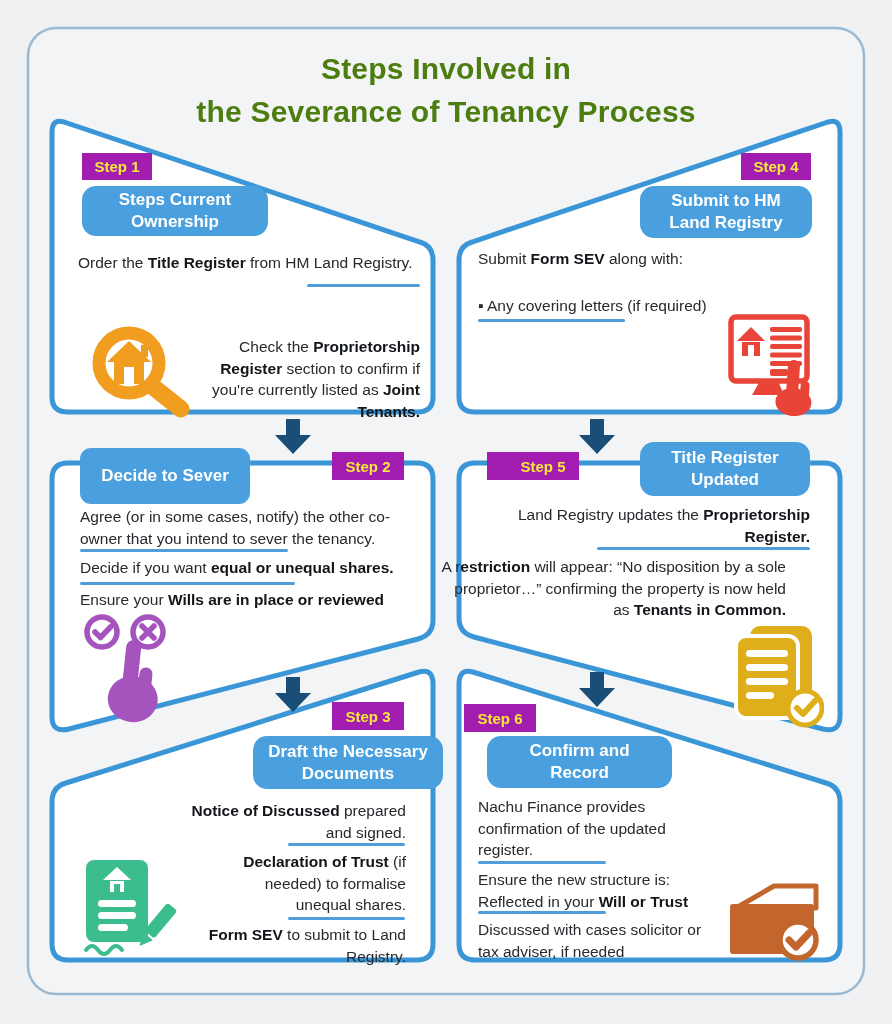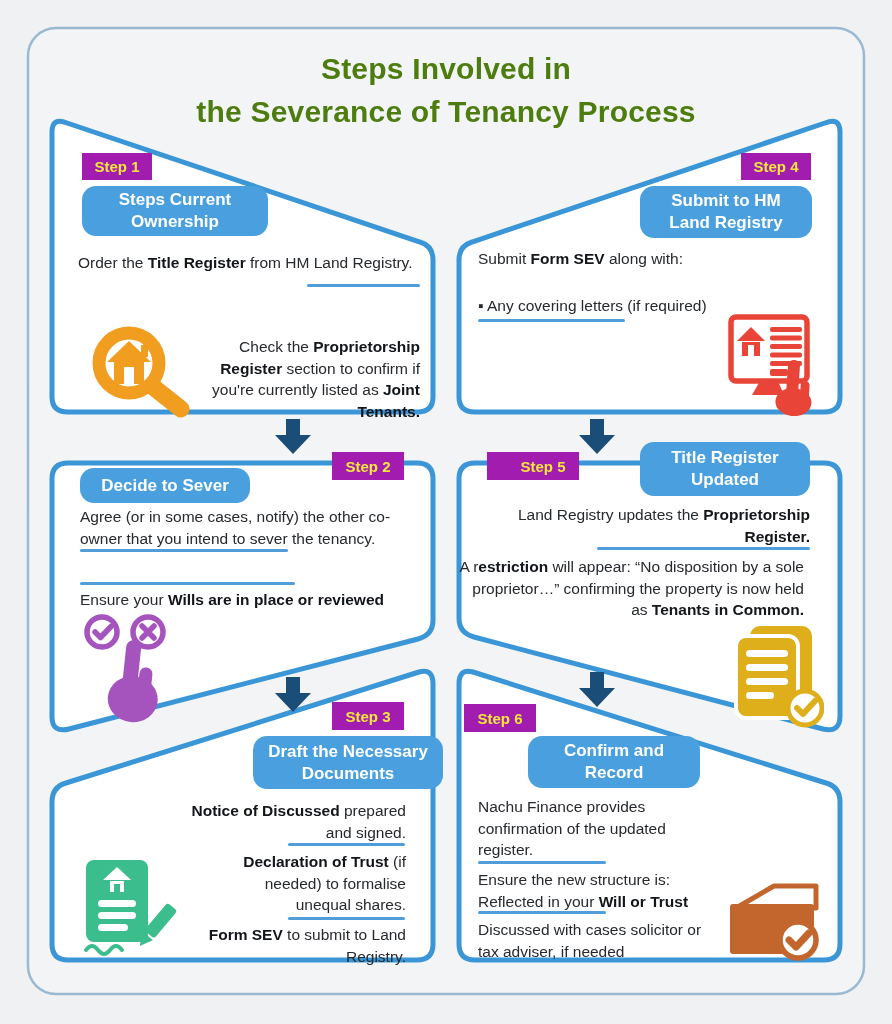--- a/index.html
+++ b/index.html
@@ -88,43 +88,44 @@
     <rect x="42" y="55" width="18" height="7" rx="2" fill="#e94438"></rect>
     <polygon points="32,67 50,67 56,81 24,81" fill="#e94438"></polygon>
     <g transform="rotate(4 64 80)">
       <rect x="58" y="46" width="12" height="38" rx="6" fill="#e94438"></rect>
       <ellipse cx="66" cy="88" rx="18" ry="14" fill="#e94438"></ellipse>
       <rect x="72" y="66" width="9" height="18" rx="4.5" fill="#e94438"></rect>
     </g>
   </svg>
 
   <div class="badge" style="left:332px;top:452px;width:72px;height:28px;">Step 2</div>
-  <div class="pill" style="left:80px;top:468px;width:170px;height:35px;">Decide to Sever</div>
+  <div class="pill" style="left:80px;top:448px;width:170px;height:56px;border-radius:11px;">Decide to Sever</div>
   <div class="para" style="left:80px;top:506px;width:352px;">Agree (or in some cases, notify) the other co-owner that you intend to sever the tenancy.</div>
   <div class="rule" style="left:80px;top:549px;width:208px;"></div>
+  <div class="para" style="left:80px;top:557px;width:352px;">Decide if you want <b>equal or unequal shares.</b></div>
   <div class="rule" style="left:80px;top:582px;width:215px;"></div>
   <div class="para" style="left:80px;top:589px;width:352px;">Ensure your <b>Wills are in place or reviewed</b></div>
   <svg class="icon" style="left:82px;top:612px;" width="100" height="112" viewBox="0 0 100 112">
     <circle cx="20" cy="20" r="15" fill="none" stroke="#a554be" stroke-width="5.5"></circle>
     <path d="M13 20 l5.5 5.5 L29 14.5" fill="none" stroke="#a554be" stroke-width="5.5" stroke-linecap="round" stroke-linejoin="round"></path>
     <circle cx="66" cy="20" r="15" fill="none" stroke="#a554be" stroke-width="5.5"></circle>
     <path d="M60 14 l12 12 M72 14 l-12 12" stroke="#a554be" stroke-width="5.5" stroke-linecap="round"></path>
     <g transform="rotate(6 50 75)">
       <rect x="40" y="28" width="15" height="50" rx="7.5" fill="#a554be"></rect>
       <rect x="56" y="54" width="13" height="30" rx="6.5" fill="#a554be"></rect>
       <ellipse cx="52" cy="87" rx="25" ry="23" fill="#a554be"></ellipse>
     </g>
   </svg>
 
   <div class="badge" style="left:487px;top:452px;width:72px;height:28px;padding-left:20px;">Step 5</div>
   <div class="pill" style="left:640px;top:442px;width:170px;height:54px;">Title Register
 Updated</div>
   <div class="para alr" style="left:460px;top:504px;width:350px;">Land Registry updates the <b>Proprietorship Register.</b></div>
   <div class="rule" style="left:597px;top:547px;width:213px;"></div>
-  <div class="para alr" style="left:452px;top:556px;width:352px;">A r<b>estriction</b> will appear: “No disposition by a sole proprietor…” confirming the property is now held as <b>Tenants in Common.</b></div>
+  <div class="para alr" style="left:434px;top:556px;width:352px;">A r<b>estriction</b> will appear: “No disposition by a sole proprietor…” confirming the property is now held as <b>Tenants in Common.</b></div>
   <svg class="icon" style="left:730px;top:624px;" width="94" height="106" viewBox="0 0 94 106">
     <rect x="20" y="2" width="62" height="80" rx="10" fill="#dfae1b"></rect>
     <rect x="6" y="12" width="62" height="82" rx="10" fill="#dfae1b" stroke="#ffffff" stroke-width="4"></rect>
     <rect x="16" y="26" width="42" height="7" rx="3.5" fill="#ffffff"></rect>
     <rect x="16" y="40" width="42" height="7" rx="3.5" fill="#ffffff"></rect>
     <rect x="16" y="54" width="42" height="7" rx="3.5" fill="#ffffff"></rect>
     <rect x="16" y="68" width="28" height="7" rx="3.5" fill="#ffffff"></rect>
     <circle cx="75" cy="84" r="17" fill="#ffffff" stroke="#dfae1b" stroke-width="5"></circle>
     <path d="M67 84 l6 6 l12 -13" fill="none" stroke="#dfae1b" stroke-width="6" stroke-linecap="round" stroke-linejoin="round"></path>
   </svg>
@@ -146,21 +147,21 @@
     <rect x="18" y="54" width="38" height="7" rx="3.5" fill="#ffffff"></rect>
     <rect x="18" y="66" width="30" height="7" rx="3.5" fill="#ffffff"></rect>
     <g transform="rotate(40 74 70)">
       <rect x="68" y="42" width="13" height="36" rx="3" fill="#3cbd8d"></rect>
       <polygon points="68,80 81,80 74.5,93" fill="#3cbd8d"></polygon>
     </g>
     <path d="M6 92 Q12 84 18 92 T30 92 T42 92" fill="none" stroke="#3cbd8d" stroke-width="4" stroke-linecap="round"></path>
   </svg>
 
   <div class="badge" style="left:464px;top:704px;width:72px;height:28px;">Step 6</div>
-  <div class="pill" style="left:487px;top:736px;width:172px;height:52px;margin-left:41px;">Confirm and
+  <div class="pill" style="left:487px;top:736px;width:185px;height:52px;">Confirm and
 Record</div>
   <div class="para" style="left:478px;top:796px;width:200px;">Nachu Finance provides confirmation of the updated register.</div>
   <div class="rule" style="left:478px;top:861px;width:128px;"></div>
   <div class="para" style="left:478px;top:869px;width:240px;">Ensure the new structure is: Reflected in your <b>Will or Trust</b></div>
   <div class="rule" style="left:478px;top:911px;width:128px;"></div>
   <div class="para" style="left:478px;top:919px;width:230px;">Discussed with cases solicitor or tax adviser, if needed</div>
   <svg class="icon" style="left:724px;top:874px;" width="96" height="88" viewBox="0 0 96 88">
     <path d="M12 34 L50 12 H92 V34 Z" fill="#ffffff" stroke="#c2662e" stroke-width="5" stroke-linejoin="round"></path>
     <rect x="6" y="30" width="84" height="50" rx="3" fill="#c2662e"></rect>
     <circle cx="74" cy="66" r="18" fill="#ffffff" stroke="#c2662e" stroke-width="5.5"></circle>

